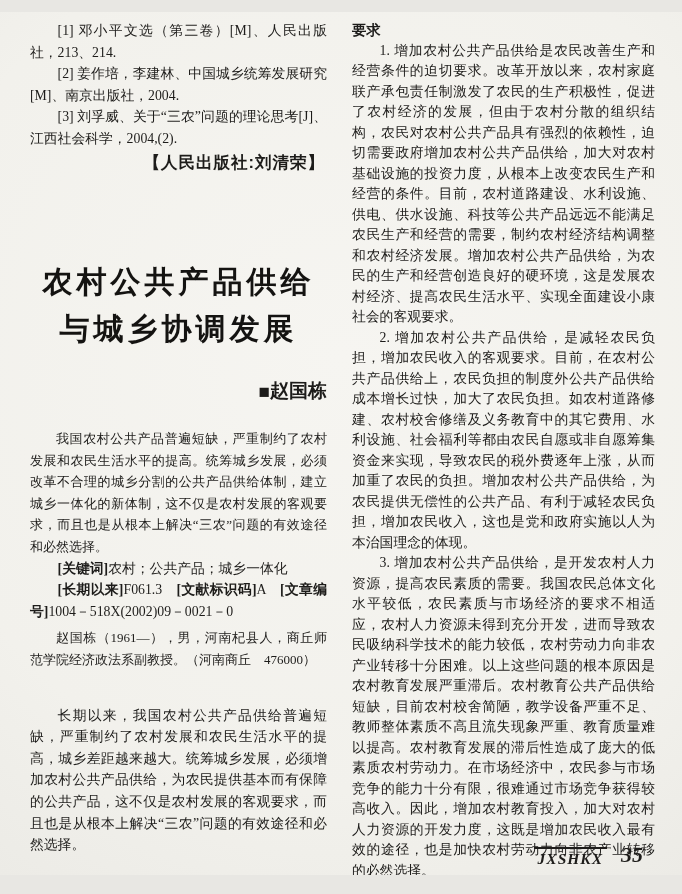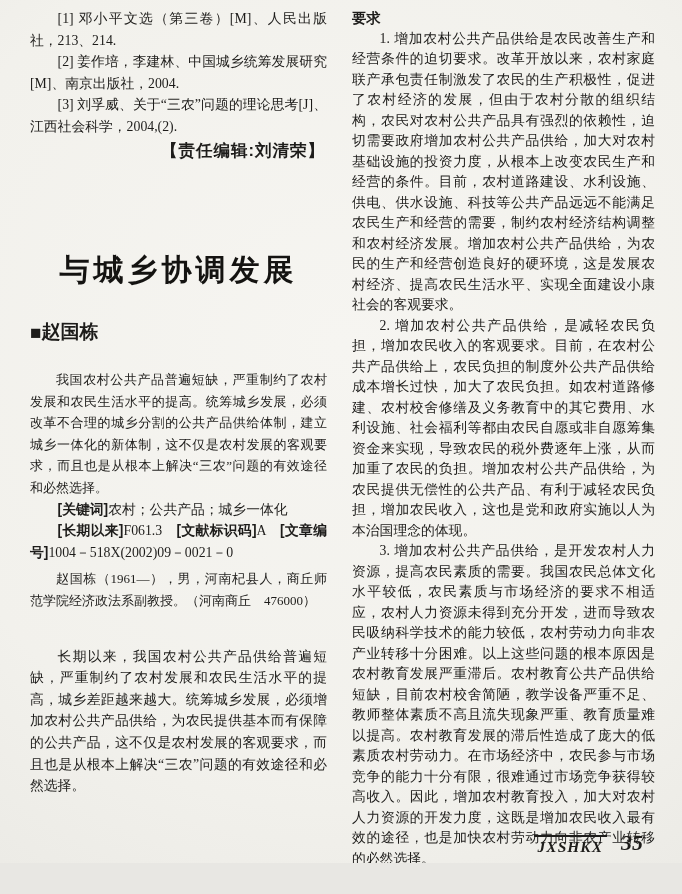--- a/index.html
+++ b/index.html
@@ -1,19 +1,19 @@
 <!DOCTYPE html>
 <html><head>
 <meta charset="utf-8">
 <style>
   html,body{margin:0;padding:0;background:#e8e7e3;}
   .page{
     position:relative;
     width:682px;height:863px;
-    margin:0 auto;
+    margin:12px auto;
     background:#f4f3ef;
     background-image:radial-gradient(circle at 50% 40%, #f6f5f1 0%, #f2f1ec 70%, #ecebe6 100%);
     overflow:hidden;
     font-family:"Liberation Serif","DejaVu Serif",serif;
     color:#1d1c1a;
   }
   .col-left{position:absolute;left:30px;top:8px;width:297px;}
   .col-right{position:absolute;left:352px;top:8px;width:303px;}
 
   p{margin:0;}
@@ -32,36 +32,36 @@
   .article-title{
     margin-top:84px;
     text-align:center;
     font-weight:bold;
     font-size:30px;line-height:47px;
     letter-spacing:4px;
     color:#141311;
   }
   .author-line{
     margin-top:26px;
-    text-align:left;
+    text-align:right;
     font-family:"Liberation Sans","DejaVu Sans",sans-serif;
     font-weight:bold;font-size:19px;
   }
   .author-line .sq{display:inline-block;transform:translateY(1px);}
   .abstract{
     margin-top:24px;
     font-size:13px;line-height:21.6px;
     text-indent:2em;text-align:justify;
   }
   .meta-line{
     font-size:13.8px;line-height:21.6px;
     text-align:justify;
   }
   .meta-line.first{text-indent:2em;}
-  .meta-label{font-family:Liberation Sans, sans-serif;font-weight:bold;}
+  .meta-label{font-family:Liberation Serif, serif;font-weight:bold;}
   .bio{
     margin-top:5px;
     font-size:13px;line-height:21.6px;
     text-indent:2em;text-align:justify;
   }
   .intro{
     margin-top:34px;
     font-size:13.8px;line-height:21.6px;
     text-indent:2em;text-align:justify;
   }
@@ -91,23 +91,24 @@
 </head>
 <body>
 
 <div class="page">
 
   <div class="col-left">
     <p class="ref">[1] 邓小平文选（第三卷）[M]、人民出版社，213、214.</p>
     <p class="ref">[2] 姜作培，李建林、中国城乡统筹发展研究[M]、南京出版社，2004.</p>
     <p class="ref">[3] 刘孚威、关于“三农”问题的理论思考[J]、江西社会科学，2004,(2).</p>
 
-    <p class="editor-note">【责任编辑:刘清荣】</p>
+    <p class="editor-note">【人民出版社:刘清荣】</p>
 
     <div class="article-title">
+      <div>农村公共产品供给</div>
       <div>与城乡协调发展</div>
     </div>
 
     <p class="author-line"><span class="sq">■</span><span>赵国栋</span></p>
 
     <p class="abstract">我国农村公共产品普遍短缺，严重制约了农村发展和农民生活水平的提高。统筹城乡发展，必须改革不合理的城乡分割的公共产品供给体制，建立城乡一体化的新体制，这不仅是农村发展的客观要求，而且也是从根本上解决“三农”问题的有效途径和必然选择。</p>
 
     <p class="meta-line first"><span class="meta-label">[关键词]</span><span>农村；公共产品；城乡一体化</span></p>
 
     <p class="meta-line first"><span class="meta-label">[长期以来]</span><span>F061.3　</span><span class="meta-label">[文献标识码]</span><span>A　</span><span class="meta-label">[文章编号]</span><span>1004－518X(2002)09－0021－0</span></p>

